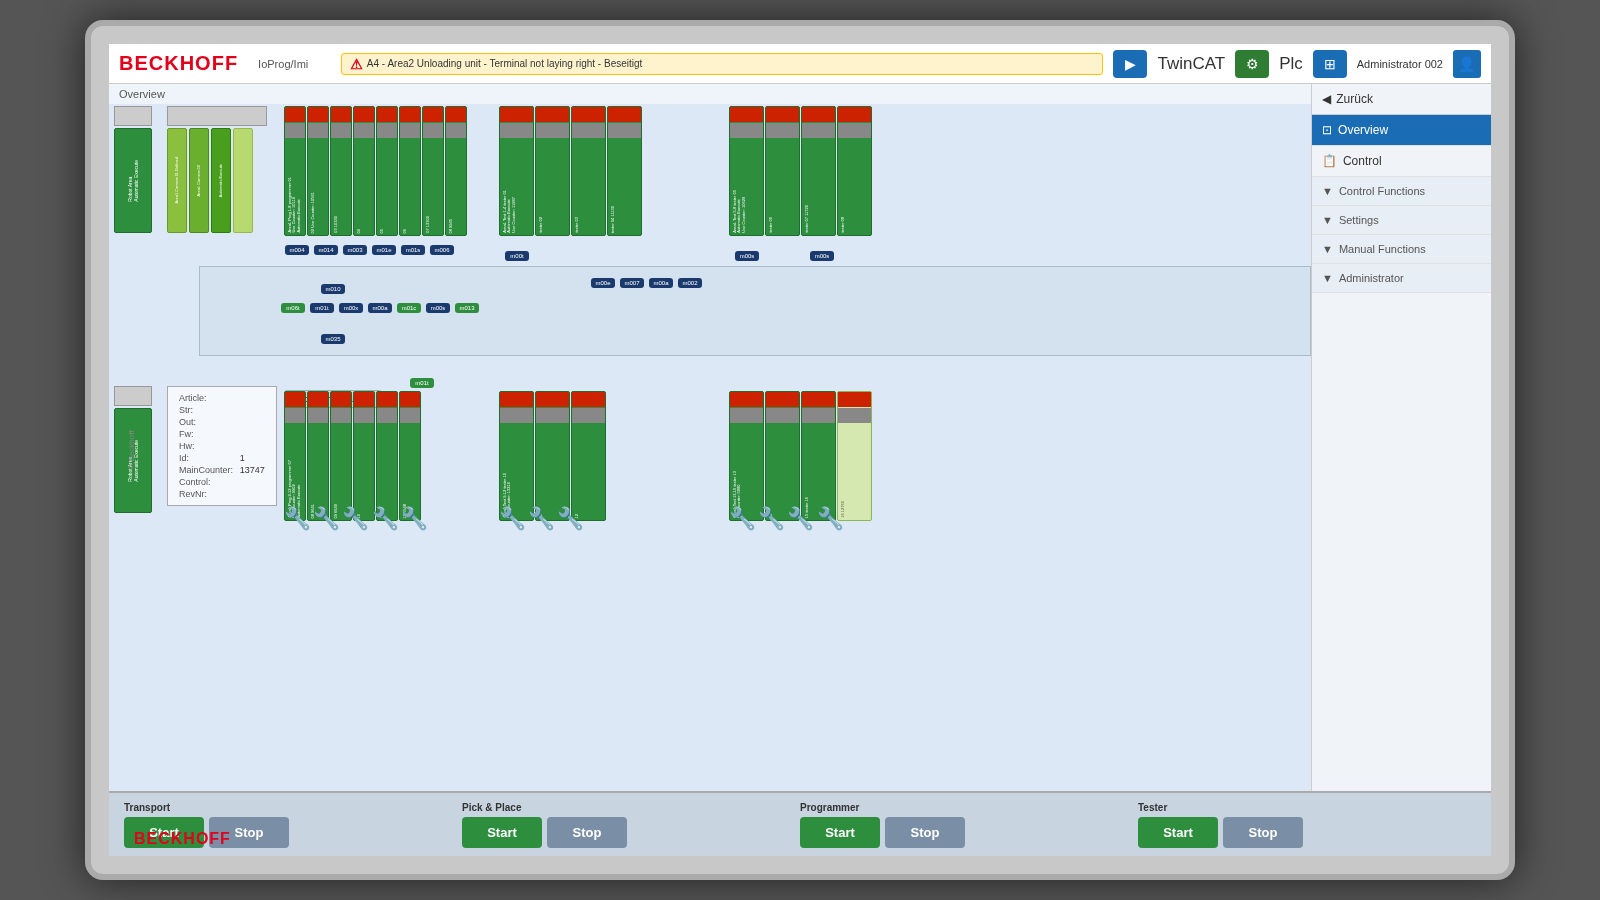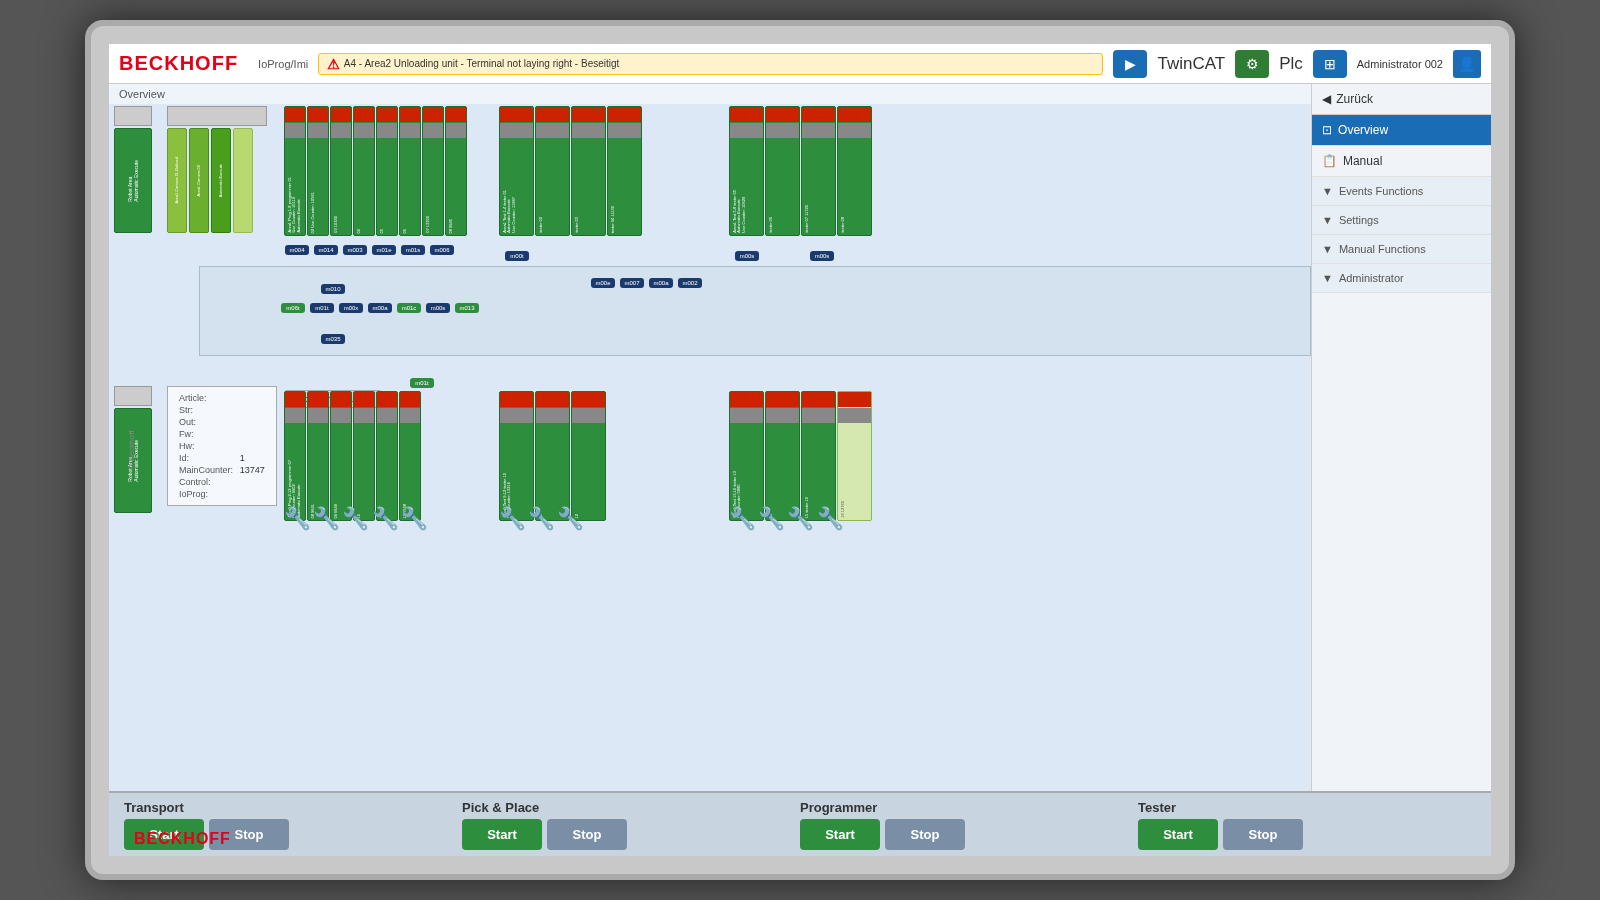--- a/index.html
+++ b/index.html
@@ -48,21 +48,21 @@
       color: #e2001a;
       font-size: 20px;
       font-weight: 900;
       letter-spacing: 1px;
       margin-right: 10px;
     }
 
     .header-label {
       font-size: 11px;
       color: #555;
-      margin-right: 0;
+      margin-right: 23px;
     }
 
     .header-alert {
       display: flex;
       align-items: center;
       gap: 4px;
       background: #fff3cd;
       border: 1px solid #ffc107;
       border-radius: 3px;
       padding: 2px 8px;
@@ -209,21 +209,21 @@
 
     .bottom-section {
       display: flex;
       flex-direction: column;
       align-items: flex-start;
       margin-right: 10px;
       flex: 1;
     }
 
     .bottom-section-label {
-      font-size: 13px;
+      font-size: 10px;
       color: #333;
       margin-bottom: 4px;
       font-weight: bold;
     }
 
     .bottom-buttons {
       display: flex;
       gap: 5px;
     }
 
@@ -555,21 +555,21 @@
                     </tr>
                 <tr>
                       <td>MainCounter:</td>
                       <td>13747</td>
                     </tr>
                 <tr>
                       <td>Control:</td>
                       <td></td>
                     </tr>
                 <tr>
-                      <td>IoProg:</td>
+                      <td>RevNr:</td>
                       <td></td>
                     </tr>
               </tbody>
                 </table>
             </div>
           </div>
 
           <div style="position:absolute; top:282px; left:175px;">
             <button class="show-temp-btn">Show Temperatures</button>
           </div>
@@ -684,26 +684,26 @@
           <span>Zurück</span>
         </div>
 
         <div class="sidebar-item active">
           <span>⊡</span>
           <span>Overview</span>
         </div>
 
         <div class="sidebar-item">
           <span>📋</span>
-          <span>Manual</span>
+          <span>Control</span>
         </div>
 
         <div class="sidebar-item section">
           <span>▼</span>
-          <span>Events Functions</span>
+          <span>Control Functions</span>
         </div>
 
         <div class="sidebar-item section">
           <span>▼</span>
           <span>Settings</span>
         </div>
 
         <div class="sidebar-item section">
           <span>▼</span>
           <span>Manual Functions</span>

